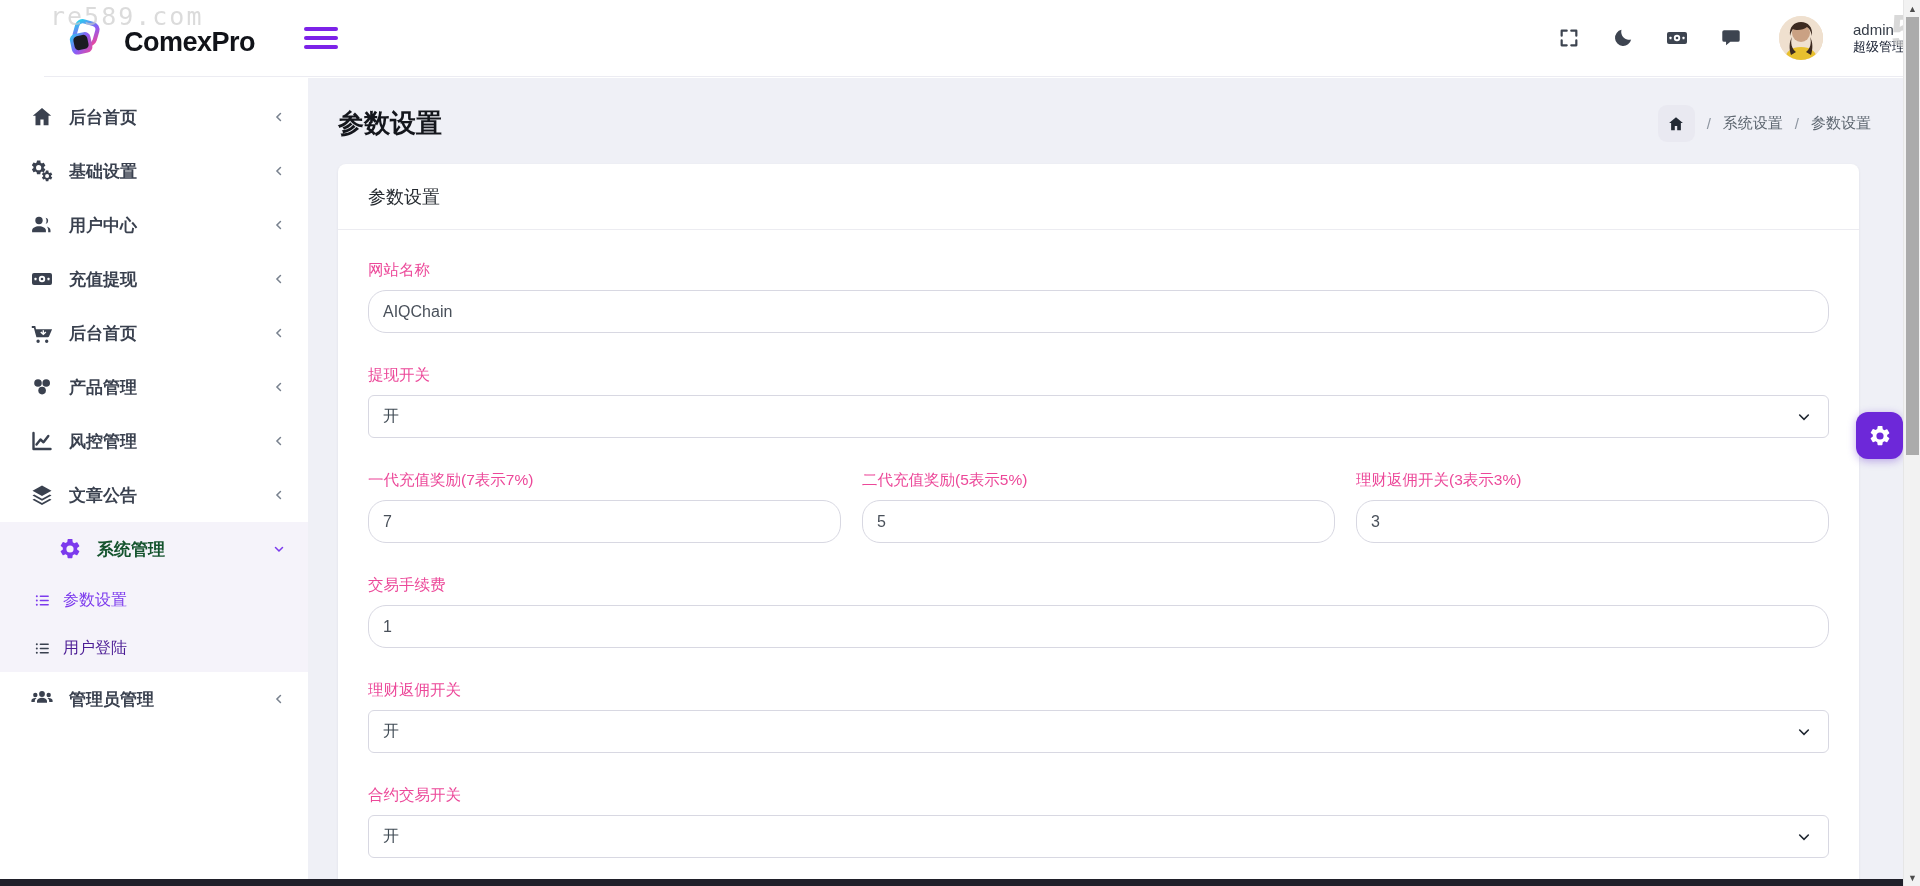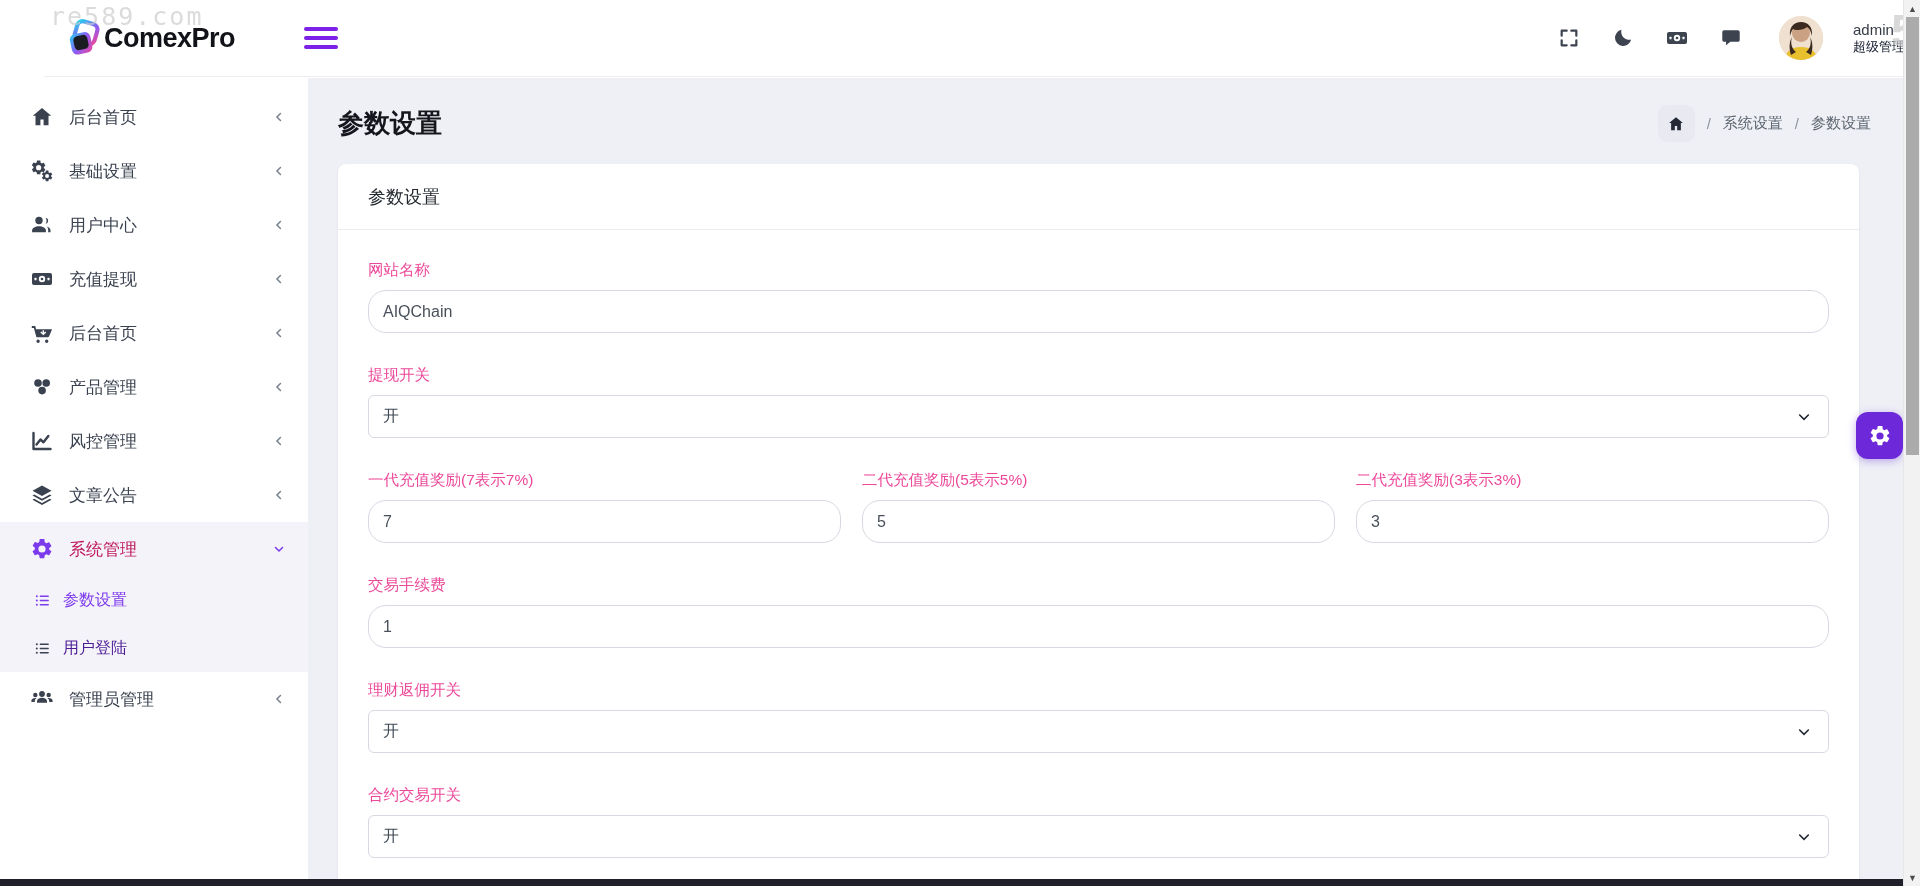--- a/index.html
+++ b/index.html
@@ -2,40 +2,40 @@
 <html><head>
 <meta charset="utf-8">
 <style>
   * { margin:0; padding:0; box-sizing:border-box; }
   html,body { width:1920px; height:886px; overflow:hidden; font-family:"Liberation Sans","DejaVu Sans",sans-serif; background:#fff; }
   .app { position:relative; width:1920px; height:886px; }
 
   
   .hdr { position:absolute; left:0; top:0; width:1920px; height:77px; background:#fff; border-bottom:1px solid #ececf2; display:flex; align-items:center; z-index:4;margin-left:44px; }
   .hdr-left { width:308px; height:100%; display:flex; align-items:center; justify-content:space-between; padding:0 14px 0 20px; position:relative; }
-  .brand { display:flex; align-items:center; gap:0; }
+  .brand { display:flex; align-items:flex-end; gap:20px; }
   .brand-name { font-size:27px; font-weight:800; color:#111319; letter-spacing:-0.5px; }
   .burger { width:34px; height:30px; display:flex; flex-direction:column; justify-content:center; gap:5px; cursor:pointer; }
   .burger span { display:block; height:4px; border-radius:2px; background:#7c22e8; }
   .wm-corner { position:absolute; left:6px; top:2px; font-family:"DejaVu Sans Mono",monospace; font-size:25px; color:#c9c9c9; opacity:.65; letter-spacing:2px; z-index:6; pointer-events:none; }
   .hdr-right { margin-left:auto; display:flex; align-items:center; gap:30px; padding-right:46px; position:relative; }
   .hicon { width:24px; height:24px; color:#3d4450; cursor:pointer; display:flex; align-items:center; justify-content:center; }
   .avatar { width:44px; height:44px; border-radius:50%; overflow:hidden; background:linear-gradient(135deg,#f3e6d8,#e9cfa9); cursor:pointer; margin-left:6px; flex:none; }
   .userbox { line-height:1.25; }
   .user-name { font-size:15px; color:#353c47; }
   .user-role { font-size:13px; color:#0f172a; }
   .wm-hdr { position:absolute; right:-14px; top:-12px; font-size:46px; font-weight:700; color:#c9c9c9; opacity:.7; pointer-events:none; }
 
   
   .side { position:absolute; left:0; top:78px; width:308px; bottom:7px; background:#fff; padding-top:12px; z-index:3; overflow:hidden; }
-  .side-item { height:54px; display:flex; align-items:center; padding:0 22px 0 30px; color:#3a414f; font-size:17px; cursor:pointer; }
+  .side-item { height:54px; display:flex; align-items:center; padding:0 22px 0 30px; color:#3a414f; font-size:17px; cursor:pointer;font-weight:bold; }
   .side-item .ic { width:24px; height:24px; margin-right:15px; flex:none; color:#3a414f; }
   .side-item .chev { margin-left:auto; color:#78818e; display:flex; }
   .side-group { background:#f5f3fa; }
-  .side-item.active { color:#be185d; }
+  .side-item.active { color:#14532d;margin-left:28px; }
   .side-item.active .ic, .side-item.active .chev { color:#7c3aed; }
   .sub-item { height:48px; display:flex; align-items:center; padding:0 22px 0 34px; font-size:16px; color:#4c1d95; cursor:pointer; }
   .sub-item .ic { width:17px; height:17px; margin-right:12px; color:#3a414f; }
   .sub-item.active, .sub-item.active .ic { color:#7c3aed; }
 
   
   .main { position:absolute; left:308px; top:78px; right:17px; bottom:7px; background:#eff0f6; overflow:hidden; }
   .page-head { display:flex; align-items:center; justify-content:space-between; padding:27px 32px 22px 30px; }
   .page-title { font-size:26px; font-weight:700; color:#14161c; }
   .crumbs { display:flex; align-items:center; gap:12px; font-size:15px; color:#5d6670; }
@@ -346,21 +346,21 @@
         <div class="f-row grid3">
           <div>
             <label class="f-label">一代充值奖励(7表示7%)</label>
             <input class="f-input" type="text" value="7" style="">
           </div>
           <div>
             <label class="f-label">二代充值奖励(5表示5%)</label>
             <input class="f-input" type="text" value="5" style="">
           </div>
           <div>
-            <label class="f-label">二代充值奖励(3表示3%)</label>
+            <label class="f-label">理财返佣开关(3表示3%)</label>
             <input class="f-input" type="text" value="3" style="">
           </div>
         </div>
 
         <div class="f-row">
           <label class="f-label">交易手续费</label>
           <input class="f-input" type="text" value="1" style="">
         </div>
 
         <div class="f-row">

